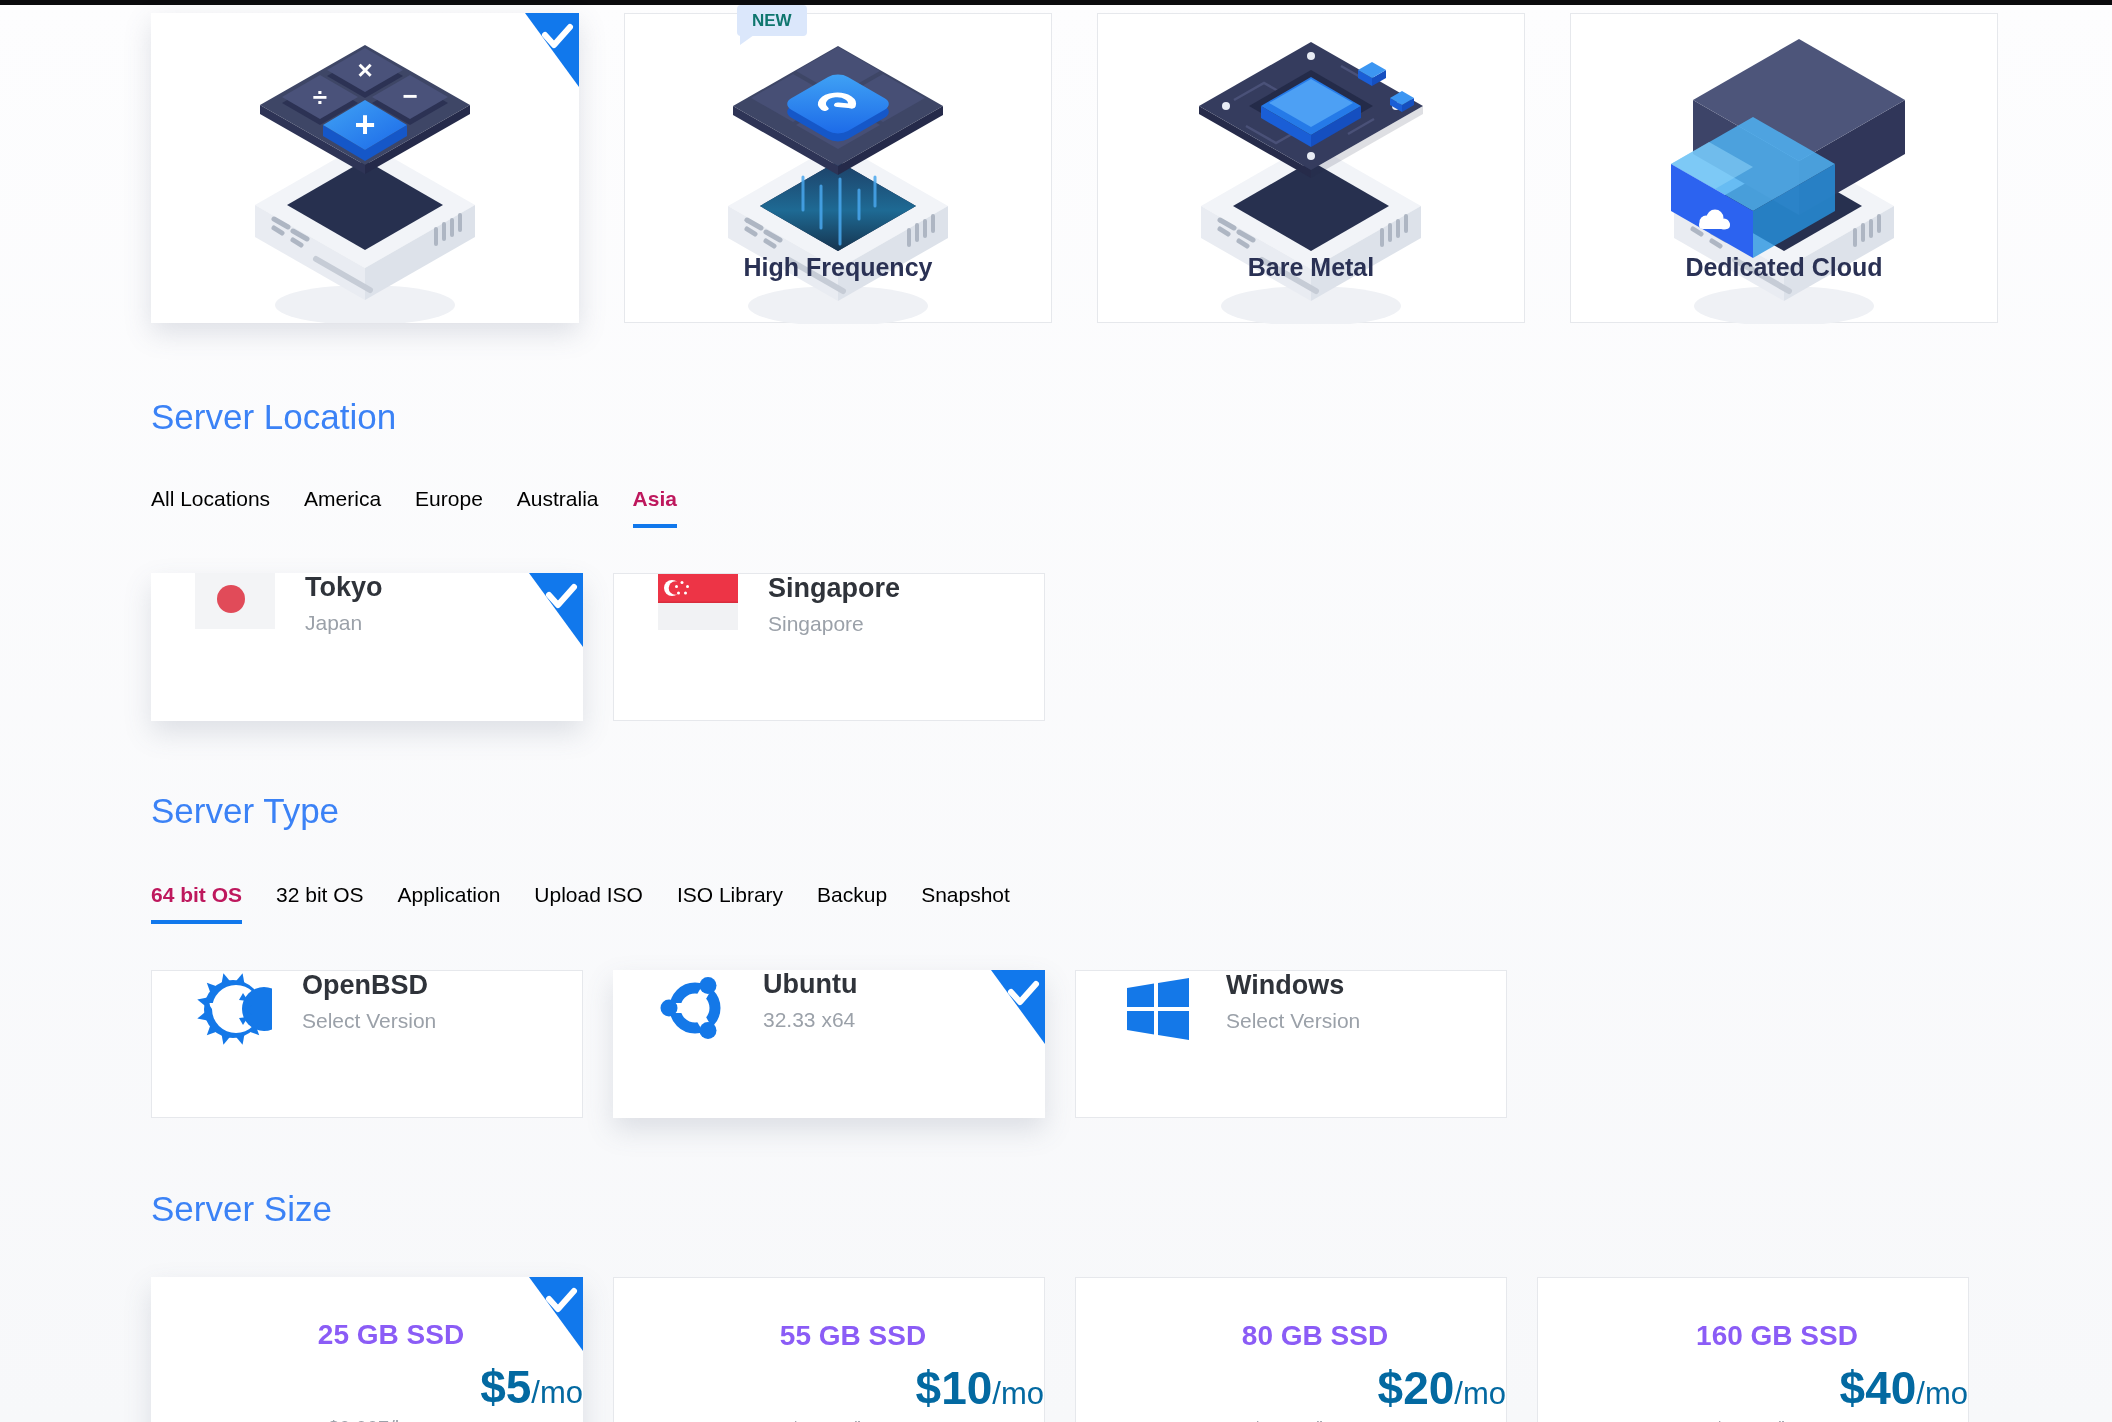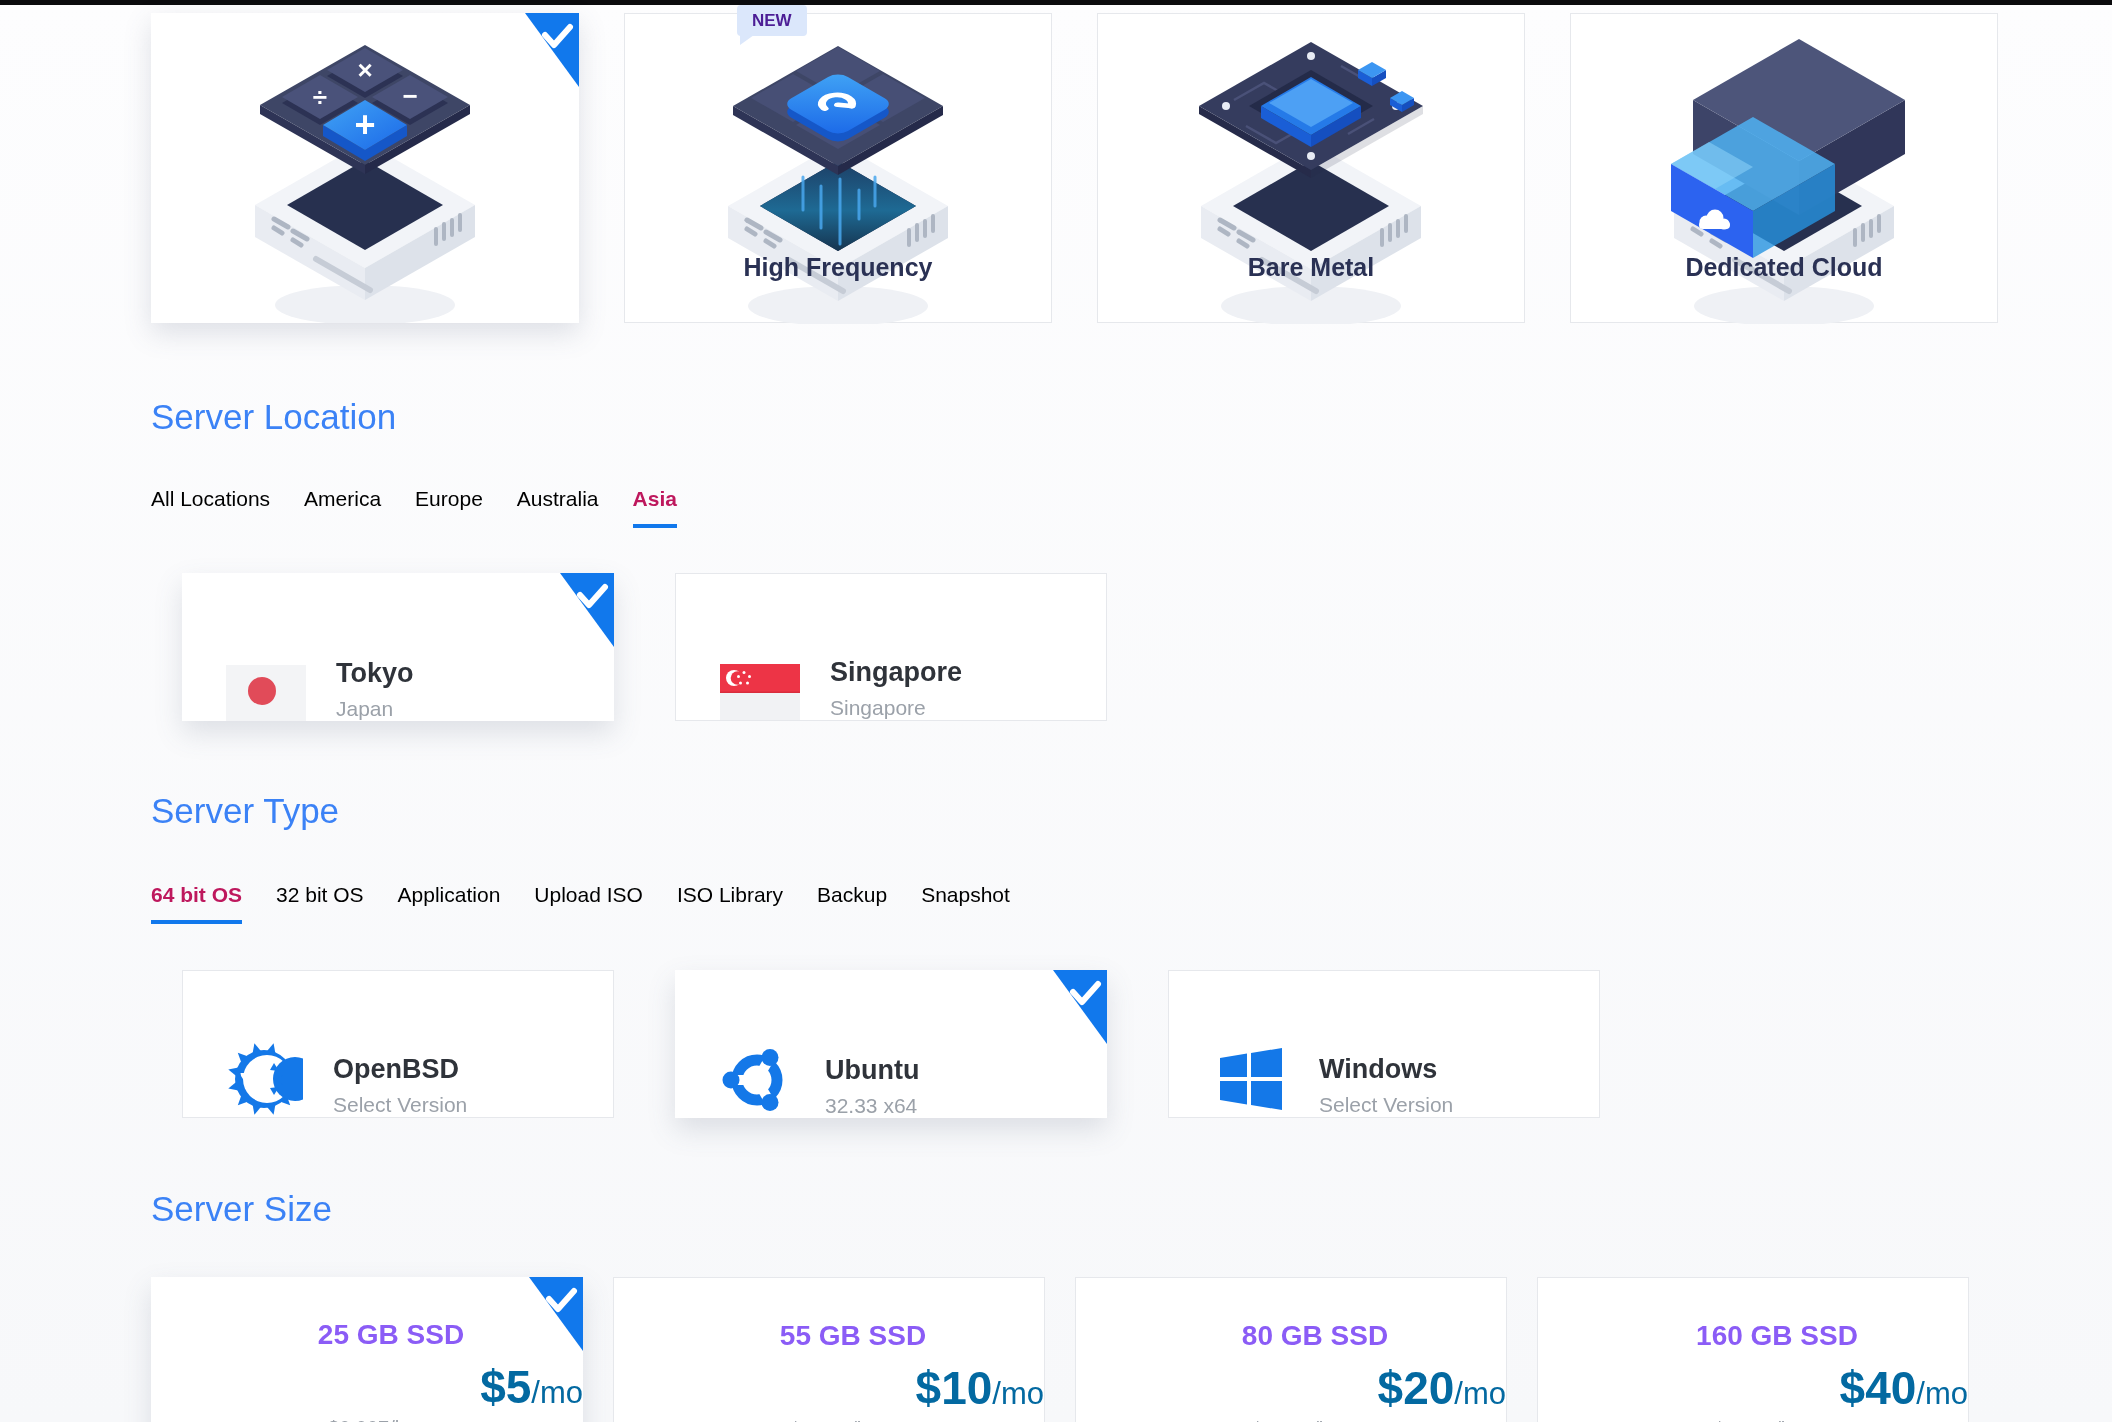--- a/index.html
+++ b/index.html
@@ -15,21 +15,21 @@
   .check-corner{position:absolute;top:0;right:0;width:54px;height:74px;pointer-events:none;}
 
   
   .products{position:absolute;top:13px;left:151px;display:flex;gap:45px;}
   .pcard{width:428px;height:310px;background:#fff;border:1px solid #e6e8ec;
     box-sizing:border-box;position:relative;}
   .pcard.selected{border:none;box-shadow:0 10px 26px rgba(84,96,120,.18);}
   .illus{position:absolute;top:0;left:50%;transform:translateX(-50%);width:270px;height:310px;}
   .plabel{position:absolute;bottom:40px;left:0;width:100%;text-align:center;
     font-size:25px;font-weight:bold;color:#2a3154;}
-  .badge-new{position:absolute;top:-9px;left:112px;z-index:3;background:#dbe7fb;color:#4c1d95;
+  .badge-new{position:absolute;top:-9px;left:112px;z-index:3;background:#dbe7fb;color:#0f766e;
     font-size:17px;font-weight:bold;padding:7px 15px;border-radius:4px;line-height:1;}
   .badge-new::after{content:"";position:absolute;left:3px;bottom:-9px;width:0;height:0;
     border-style:solid;border-width:10px 14px 0 0;border-color:#dbe7fb transparent transparent transparent;}
 
   
   .section-h{position:absolute;left:151px;font-size:35px;font-weight:normal;color:#3b82f6;line-height:1;}
   #loc-heading{top:399px;}
   #type-heading{top:793px;}
   #size-heading{top:1191px;}
 
@@ -39,21 +39,21 @@
   #type-tabs{top:882px;}
   .tab{font-size:21px;line-height:26px;color:#000000;padding-bottom:12px;
     border-bottom:4px solid transparent;cursor:pointer;white-space:nowrap;}
   .tab.active{color:#be185d;font-weight:bold;border-bottom-color:#1178ec;}
 
   
   .cardrow{position:absolute;left:151px;display:flex;gap:30px;}
   #loc-cards{top:573px;}
   #os-cards{top:970px;}
   .sel-card{width:432px;height:148px;background:#fff;border:1px solid #e6e8ec;
-    box-sizing:border-box;position:relative;display:flex;align-items:flex-end;margin-left:31px;}
+    box-sizing:border-box;position:relative;display:flex;align-items:flex-start;}
   .sel-card.selected{border:none;box-shadow:0 12px 26px rgba(84,96,120,.17);}
   .sel-icon{margin-left:44px;flex:0 0 auto;display:flex;align-items:center;}
   .sel-text{margin-left:30px;}
   .sel-title{font-size:27px;font-weight:bold;color:#2f333a;line-height:1.1;}
   .sel-sub{font-size:21px;color:#9ba1a9;margin-top:8px;}
 
   
   #size-cards{position:absolute;top:1277px;left:151px;display:flex;gap:30px;}
   .size-card{width:432px;height:250px;background:#fff;border:1px solid #e6e8ec;
     box-sizing:border-box;position:relative;text-align:center;}

